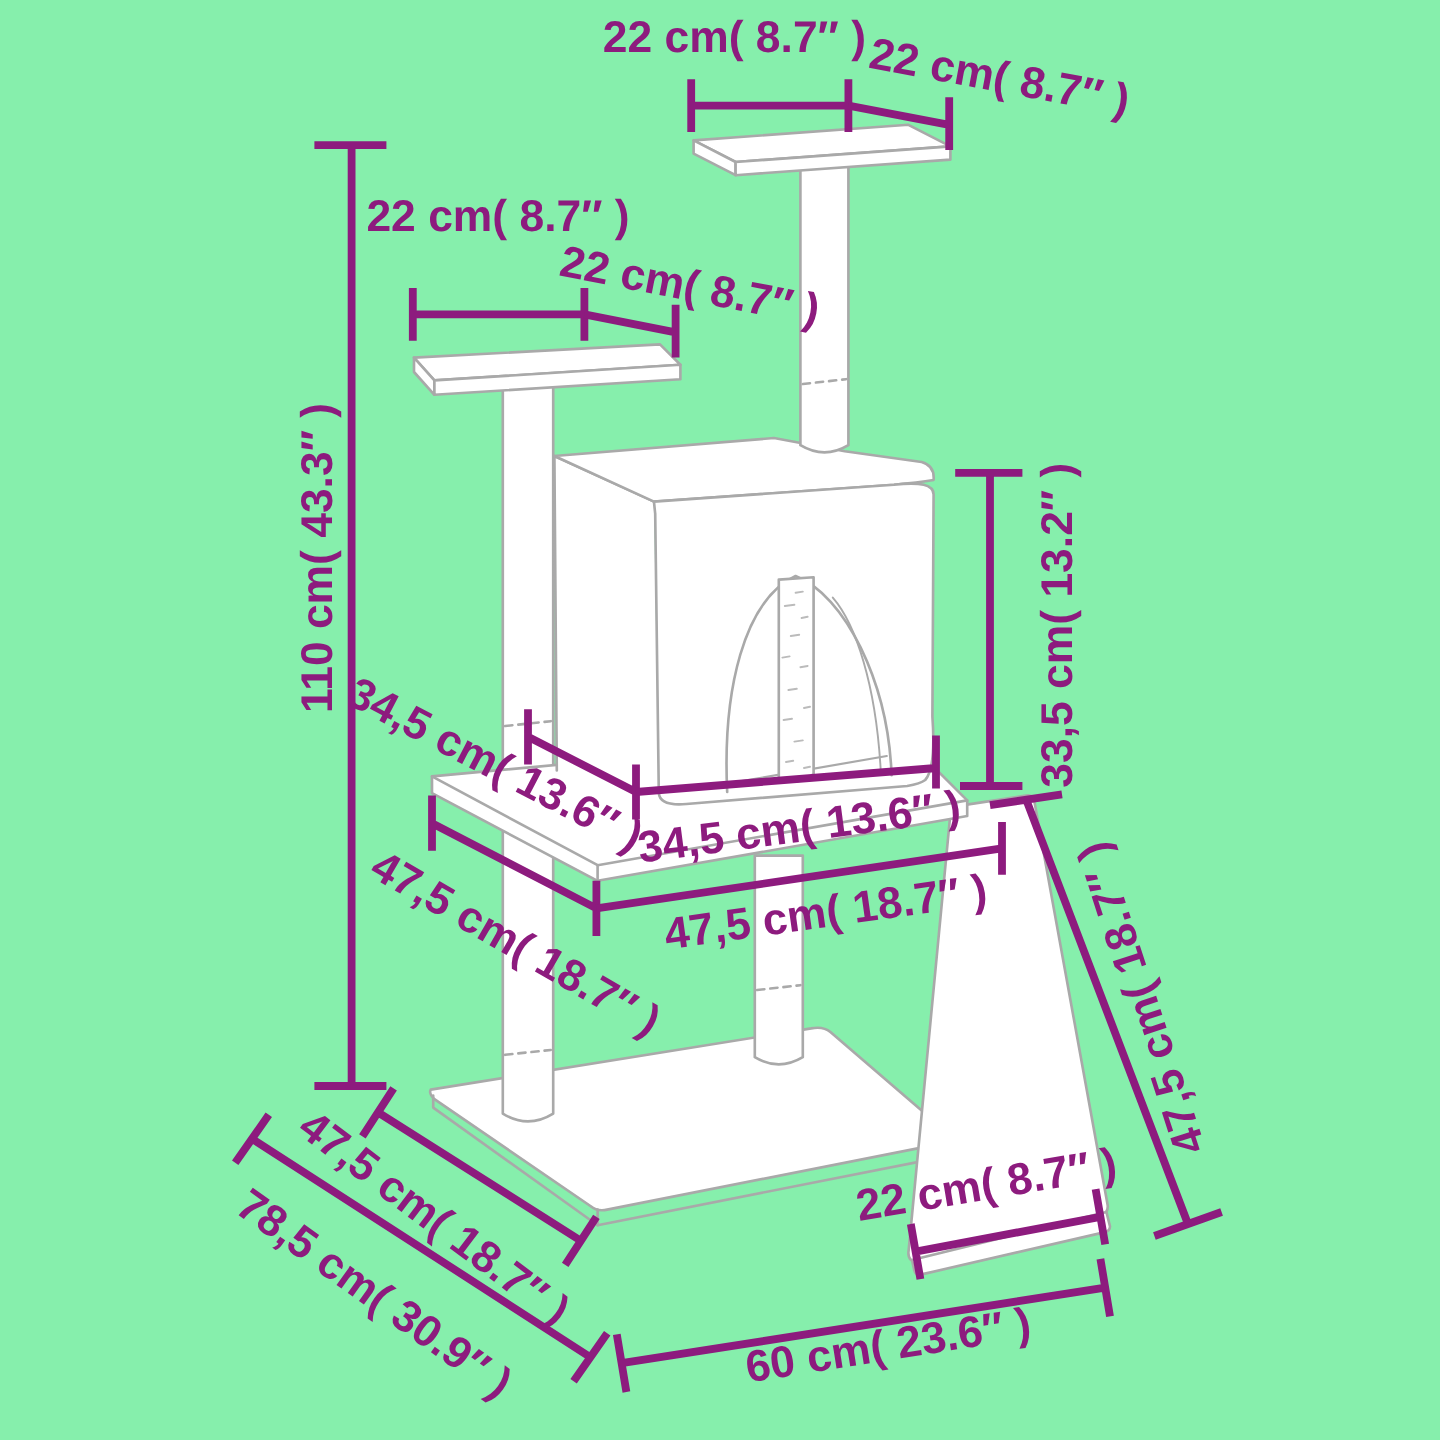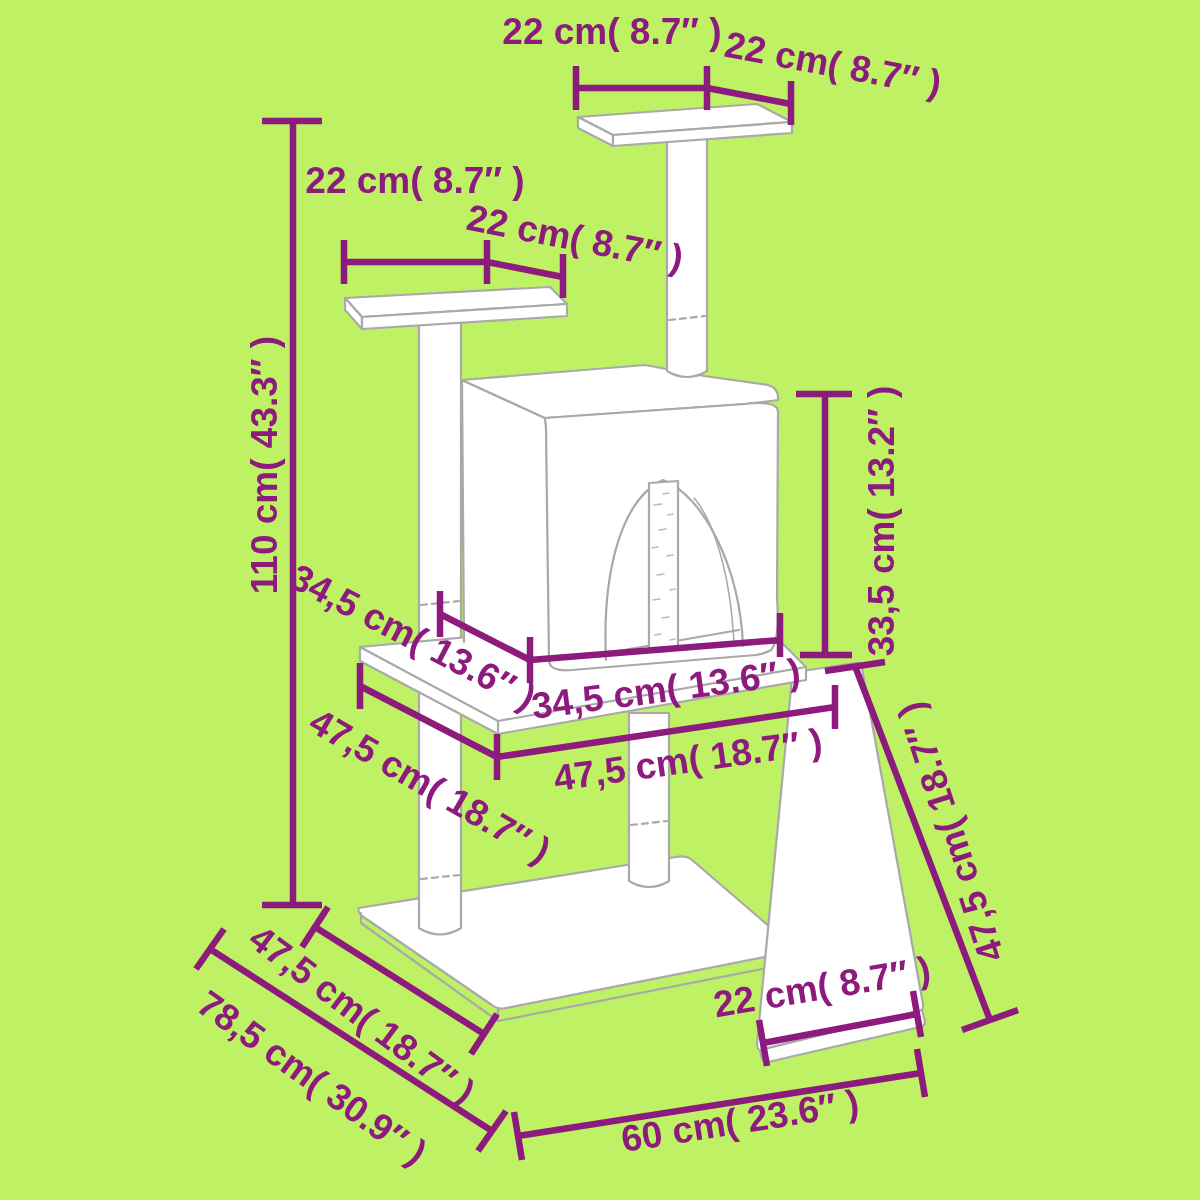--- a/index.html
+++ b/index.html
@@ -1,17 +1,17 @@
 <!DOCTYPE html>
 <html style="--accent: #8d1b7e; --line: #a9a9a9;"><head>
 <meta charset="utf-8">
 <style>
   html,body{margin:0;padding:0;background:#fff;}
   #stage{
-    position:relative;width:1200px;height:1200px;background:#bef264;overflow:hidden;
+    position:relative;width:1200px;height:1200px;background:#86efac;overflow:hidden;
     font-family:"Liberation Sans","DejaVu Sans",sans-serif;
   }
   #art{position:absolute;left:0;top:0;width:1200px;height:1200px;}
   .dim-label{
     position:absolute;white-space:nowrap;
     font-weight:bold;font-size:37px;letter-spacing:0px;line-height:1;
     color:var(--accent,#8d1b7e);
     transform-origin:center center;
     user-select:none;
   }

